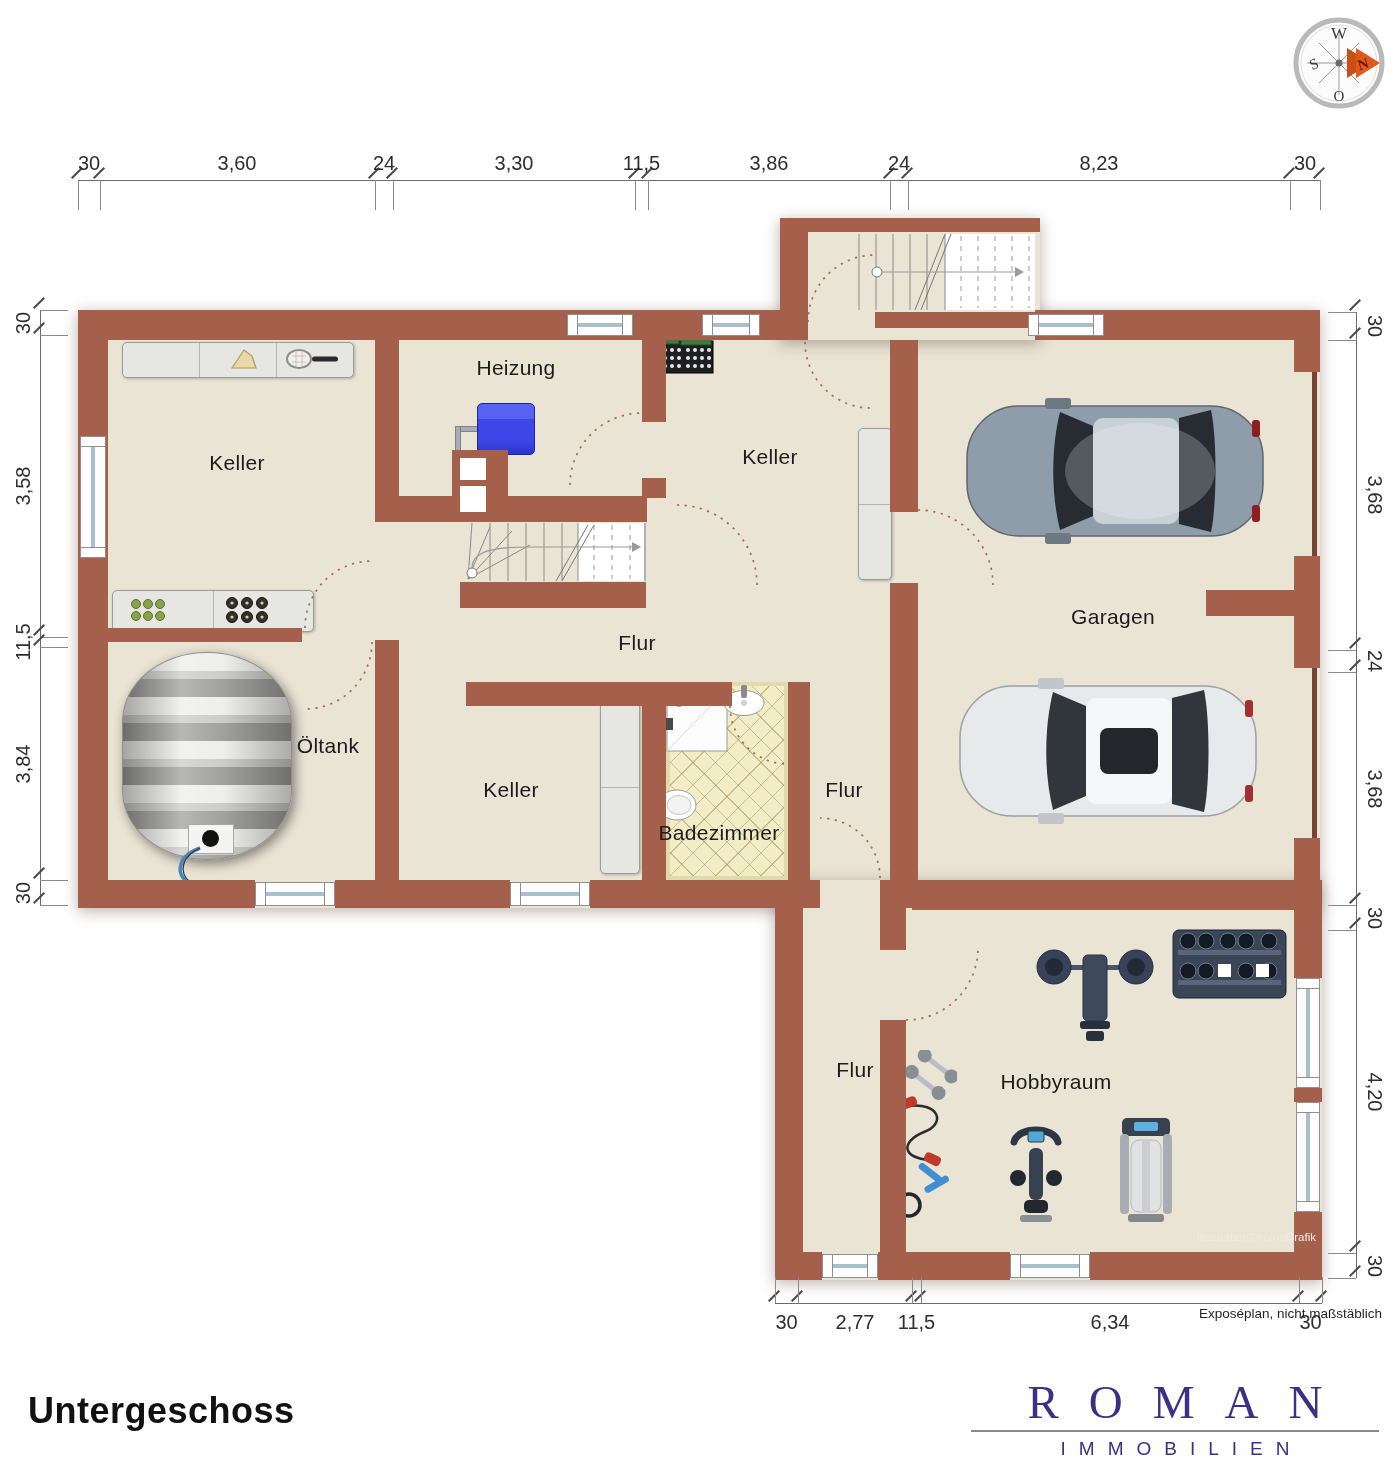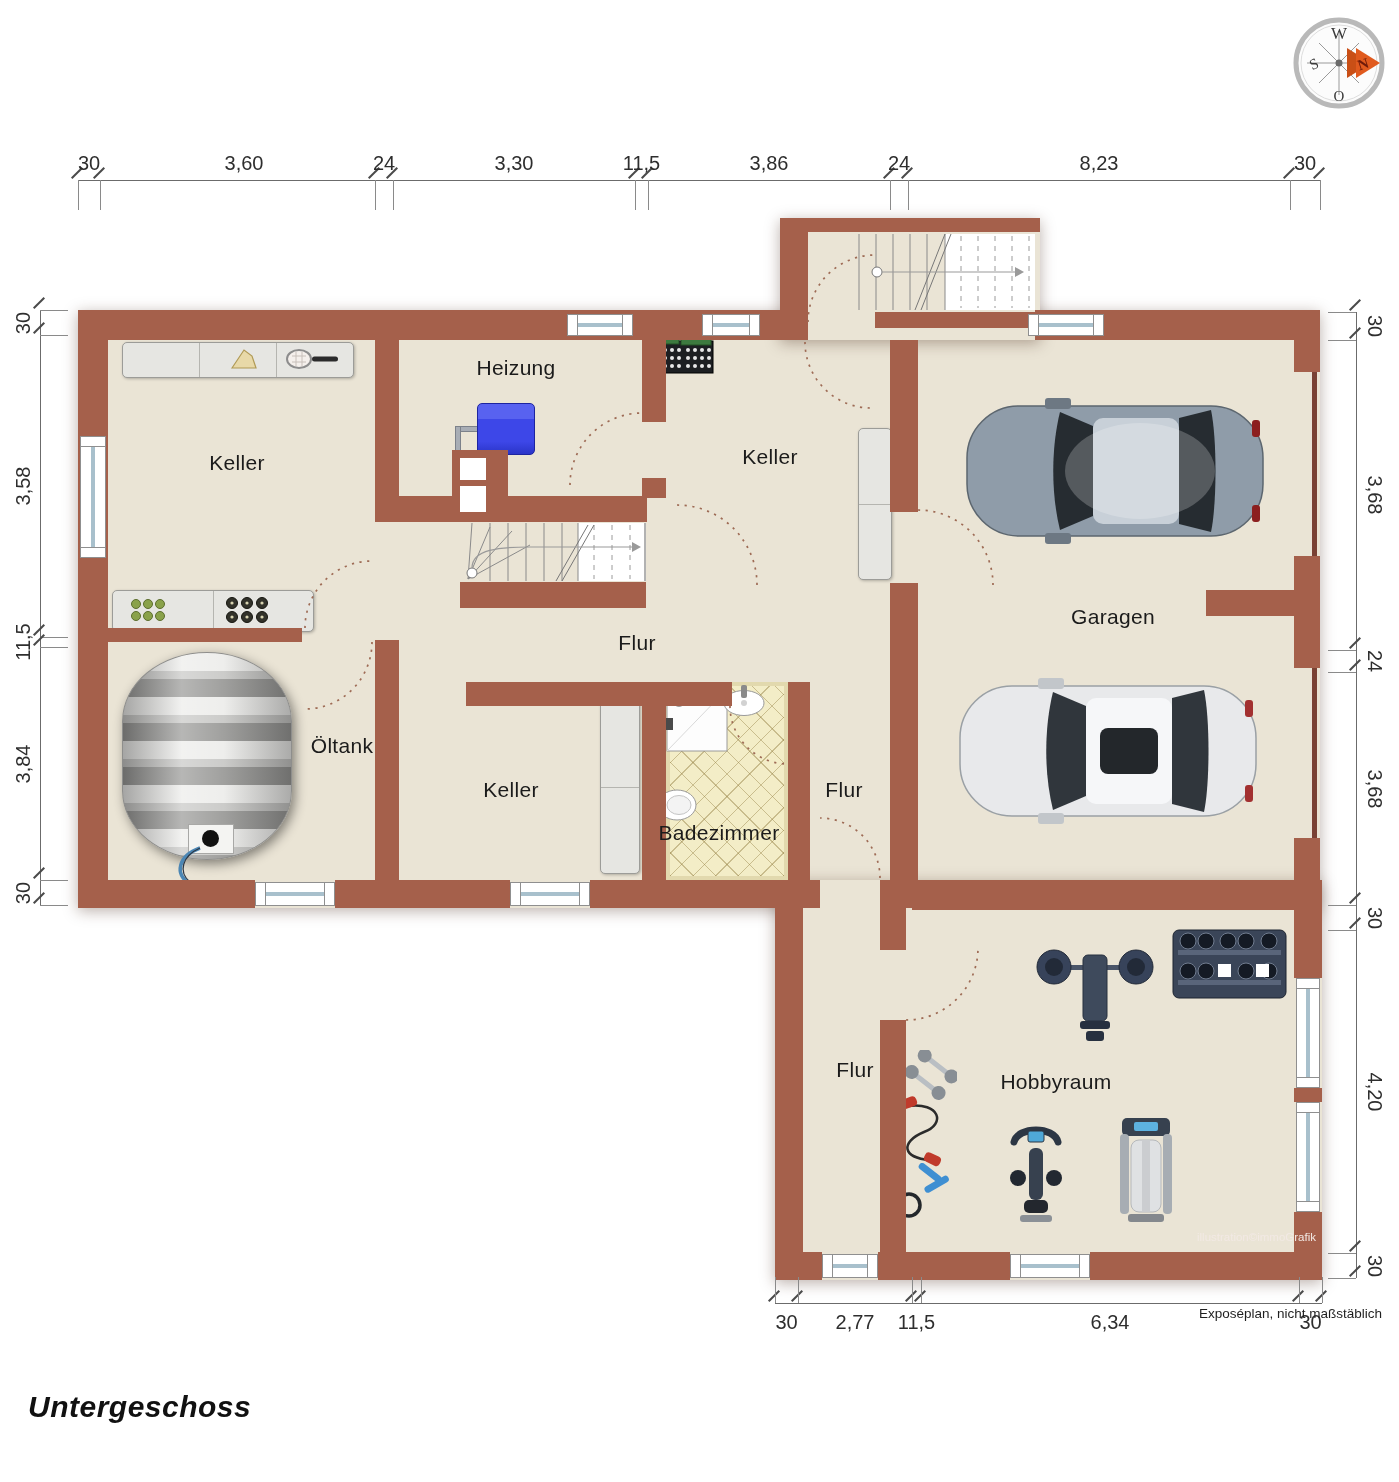--- a/index.html
+++ b/index.html
@@ -45,21 +45,21 @@
   .tankdot{position:absolute;background:#111;border-radius:50%;}
   
   .rlabel{position:absolute;transform:translate(-50%,-50%);font-size:21px;font-weight:500;
           letter-spacing:.3px;color:#1b1b1b;white-space:nowrap;}
   .dims .dline{position:absolute;background:#6b6b6b;}
   .dims .tick{position:absolute;width:2px;height:15px;background:#4a4a4a;transform:translate(-50%,-50%) rotate(45deg);}
   .dims .ext{position:absolute;background:#8a8a8a;}
   .dims .dlabel{position:absolute;font-size:20px;color:#2e2e2e;white-space:nowrap;transform:translate(-50%,-50%);}
   .credit{position:absolute;font-size:11.5px;color:#f2e9e4;text-align:right;}
   .disclaimer{position:absolute;font-size:13.5px;color:#1f1f1f;text-align:right;}
-  .floor-title{position:absolute;font-size:30px;font-weight:bold;color:#111;letter-spacing:.5px;font-style:italic;}
+  .floor-title{position:absolute;font-size:36px;font-weight:bold;color:#111;letter-spacing:.5px;}
   .logo{position:absolute;text-align:center;color:var(--logo,#3A3187);}
   .logo-name{font-family:"Liberation Serif",serif;font-size:47px;letter-spacing:30px;padding-left:30px;line-height:1.05;}
   .logo-rule{height:2px;background:#8a8a8a;margin:3px 6px 6px 6px;}
   .logo-sub{font-size:19px;letter-spacing:13px;padding-left:13px;font-family:"Liberation Sans",sans-serif;}
 </style>
 </head>
 <body>
 
 <div class="canvas">
 
@@ -394,21 +394,21 @@
       <path d="M880 878 A 60 60 0 0 0 820 818"></path>
       <path d="M906 1020 A 72 72 0 0 0 978 948"></path>
       <path d="M808 322 A 67 67 0 0 1 875 255"></path>
     </g>
   </svg>
 
   <div class="rlabel" style="left:237px;top:463px">Keller</div>
   <div class="rlabel" style="left:516px;top:368px">Heizung</div>
   <div class="rlabel" style="left:770px;top:457px">Keller</div>
   <div class="rlabel" style="left:1113px;top:617px">Garagen</div>
-  <div class="rlabel" style="left:342px;top:746px">Öltank</div>
+  <div class="rlabel" style="left:328px;top:746px">Öltank</div>
   <div class="rlabel" style="left:637px;top:643px">Flur</div>
   <div class="rlabel" style="left:511px;top:790px">Keller</div>
   <div class="rlabel" style="left:719px;top:833px">Badezimmer</div>
   <div class="rlabel" style="left:844px;top:790px">Flur</div>
   <div class="rlabel" style="left:855px;top:1070px">Flur</div>
   <div class="rlabel" style="left:1056px;top:1082px">Hobbyraum</div>
 
   <div class="dims" id="dim-top">
       <div class="dline" style="left: 78px; top: 180px; width: 1242px; height: 1px;"></div>
       <div class="tick" style="left: 78px; top: 180px; width: 2px; height: 15px; margin-left: -1px; margin-top: -7px;"></div>
@@ -425,21 +425,21 @@
       <div class="ext" style="left: 648px; top: 180px; width: 1px; height: 30px;"></div>
       <div class="tick" style="left: 890px; top: 180px; width: 2px; height: 15px; margin-left: -1px; margin-top: -7px;"></div>
       <div class="ext" style="left: 890px; top: 180px; width: 1px; height: 30px;"></div>
       <div class="tick" style="left: 908px; top: 180px; width: 2px; height: 15px; margin-left: -1px; margin-top: -7px;"></div>
       <div class="ext" style="left: 908px; top: 180px; width: 1px; height: 30px;"></div>
       <div class="tick" style="left: 1290px; top: 180px; width: 2px; height: 15px; margin-left: -1px; margin-top: -7px;"></div>
       <div class="ext" style="left: 1290px; top: 180px; width: 1px; height: 30px;"></div>
       <div class="tick" style="left: 1320px; top: 180px; width: 2px; height: 15px; margin-left: -1px; margin-top: -7px;"></div>
       <div class="ext" style="left: 1320px; top: 180px; width: 1px; height: 30px;"></div>
       <span class="dlabel" style="left: 89px; top: 163px;">30</span>
-      <span class="dlabel" style="left: 244px; top: 163px;">3,60</span>
+      <span class="dlabel" style="left: 237px; top: 163px;">3,60</span>
       <span class="dlabel" style="left: 384px; top: 163px;">24</span>
       <span class="dlabel" style="left: 514px; top: 163px;">3,30</span>
       <span class="dlabel" style="left: 641.5px; top: 163px;">11,5</span>
       <span class="dlabel" style="left: 769px; top: 163px;">3,86</span>
       <span class="dlabel" style="left: 899px; top: 163px;">24</span>
       <span class="dlabel" style="left: 1099px; top: 163px;">8,23</span>
       <span class="dlabel" style="left: 1305px; top: 163px;">30</span>
     </div>
   <div class="dims" id="dim-left">
       <div class="dline" style="left: 40px; top: 310px; width: 1px; height: 595px;"></div>
@@ -523,14 +523,19 @@
     <text x="46" y="22" text-anchor="middle" font-family="Liberation Serif,serif" font-size="17" fill="#3a3a3a">W</text>
     <text x="21" y="52" text-anchor="middle" font-family="Liberation Serif,serif" font-size="15" fill="#3a3a3a" transform="rotate(-25 21 47)">S</text>
     <text x="46" y="84" text-anchor="middle" font-family="Liberation Serif,serif" font-size="15" fill="#3a3a3a">O</text>
     <text x="70" y="52" text-anchor="middle" font-family="Liberation Serif,serif" font-size="15" font-weight="bold" fill="#6e1a0a" transform="rotate(-18 70 47)">N</text>
   </svg>
 
   <div class="credit" style="left:1060px;top:1231px;width:256px">illustration©immoGrafik</div>
   <div class="disclaimer" style="left:1040px;top:1306px;width:342px">Exposéplan, nicht maßstäblich</div>
   <div class="floor-title" style="left:28px;top:1390px">Untergeschoss</div>
 
+  <div class="logo" style="left:965px;top:1378px;width:420px">
+    <div class="logo-name">ROMAN</div>
+    <div class="logo-rule"></div>
+    <div class="logo-sub">IMMOBILIEN</div>
+  </div>
 
 </div>
 
 </body></html>

